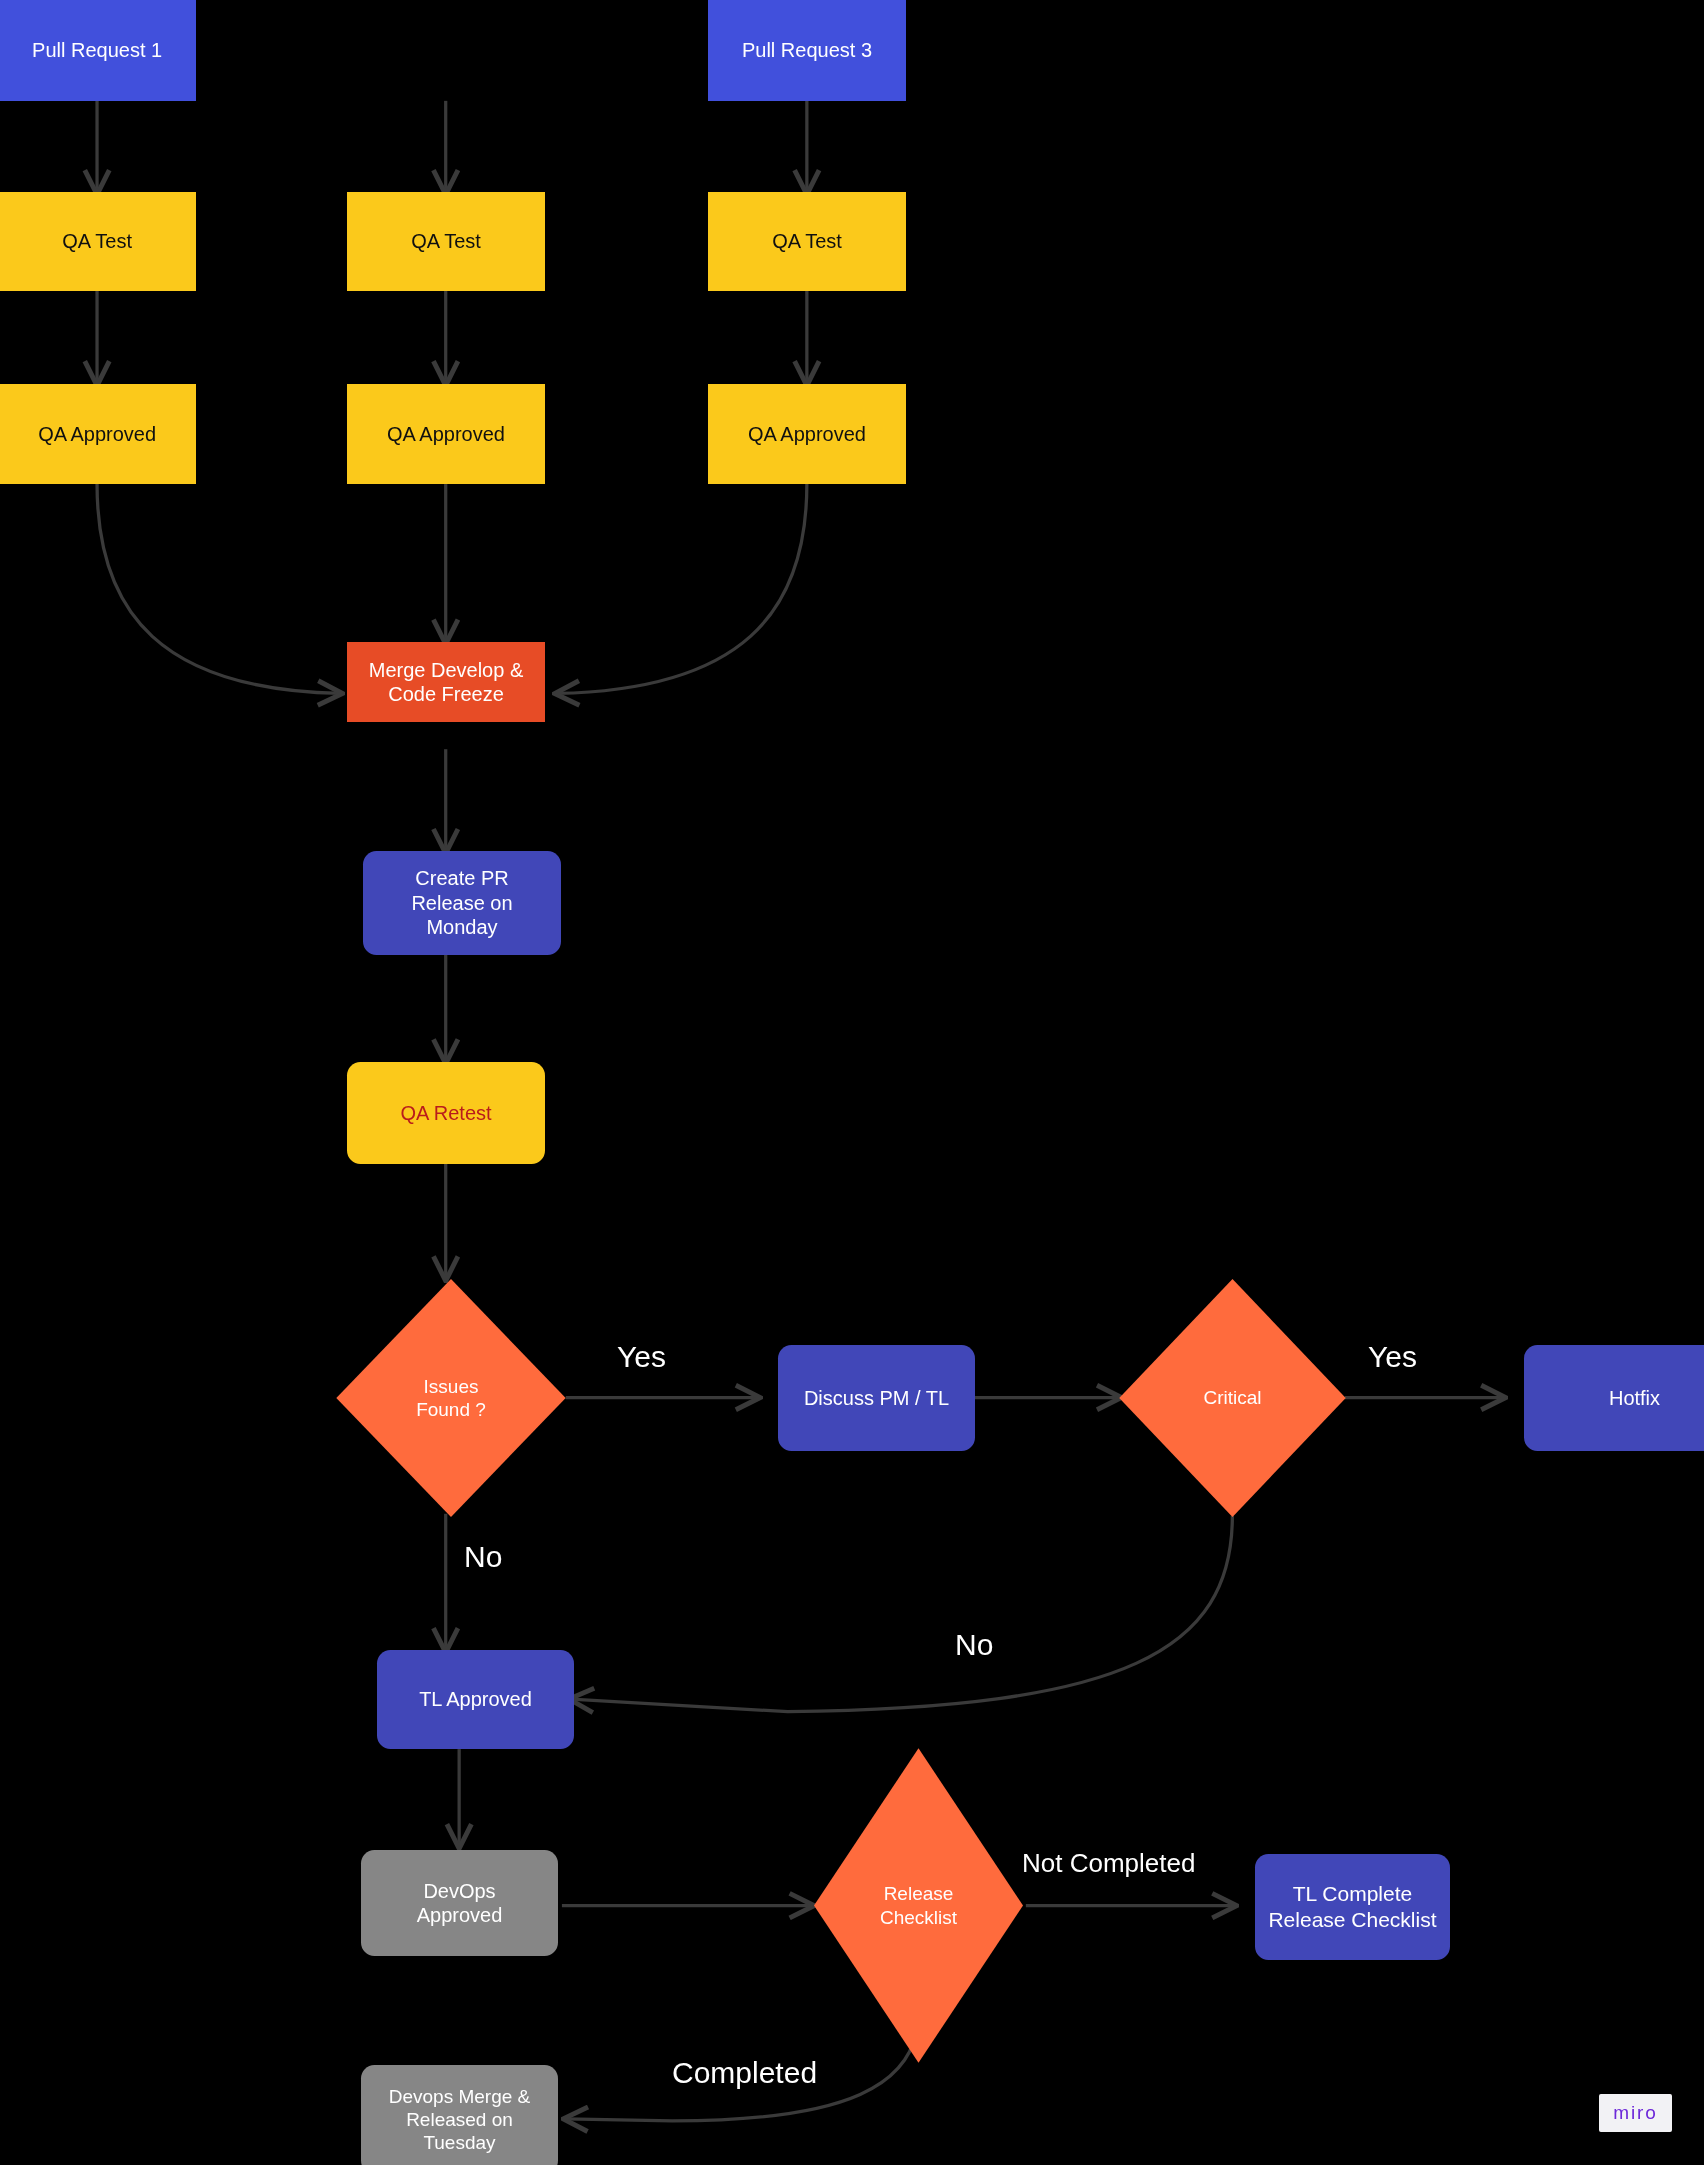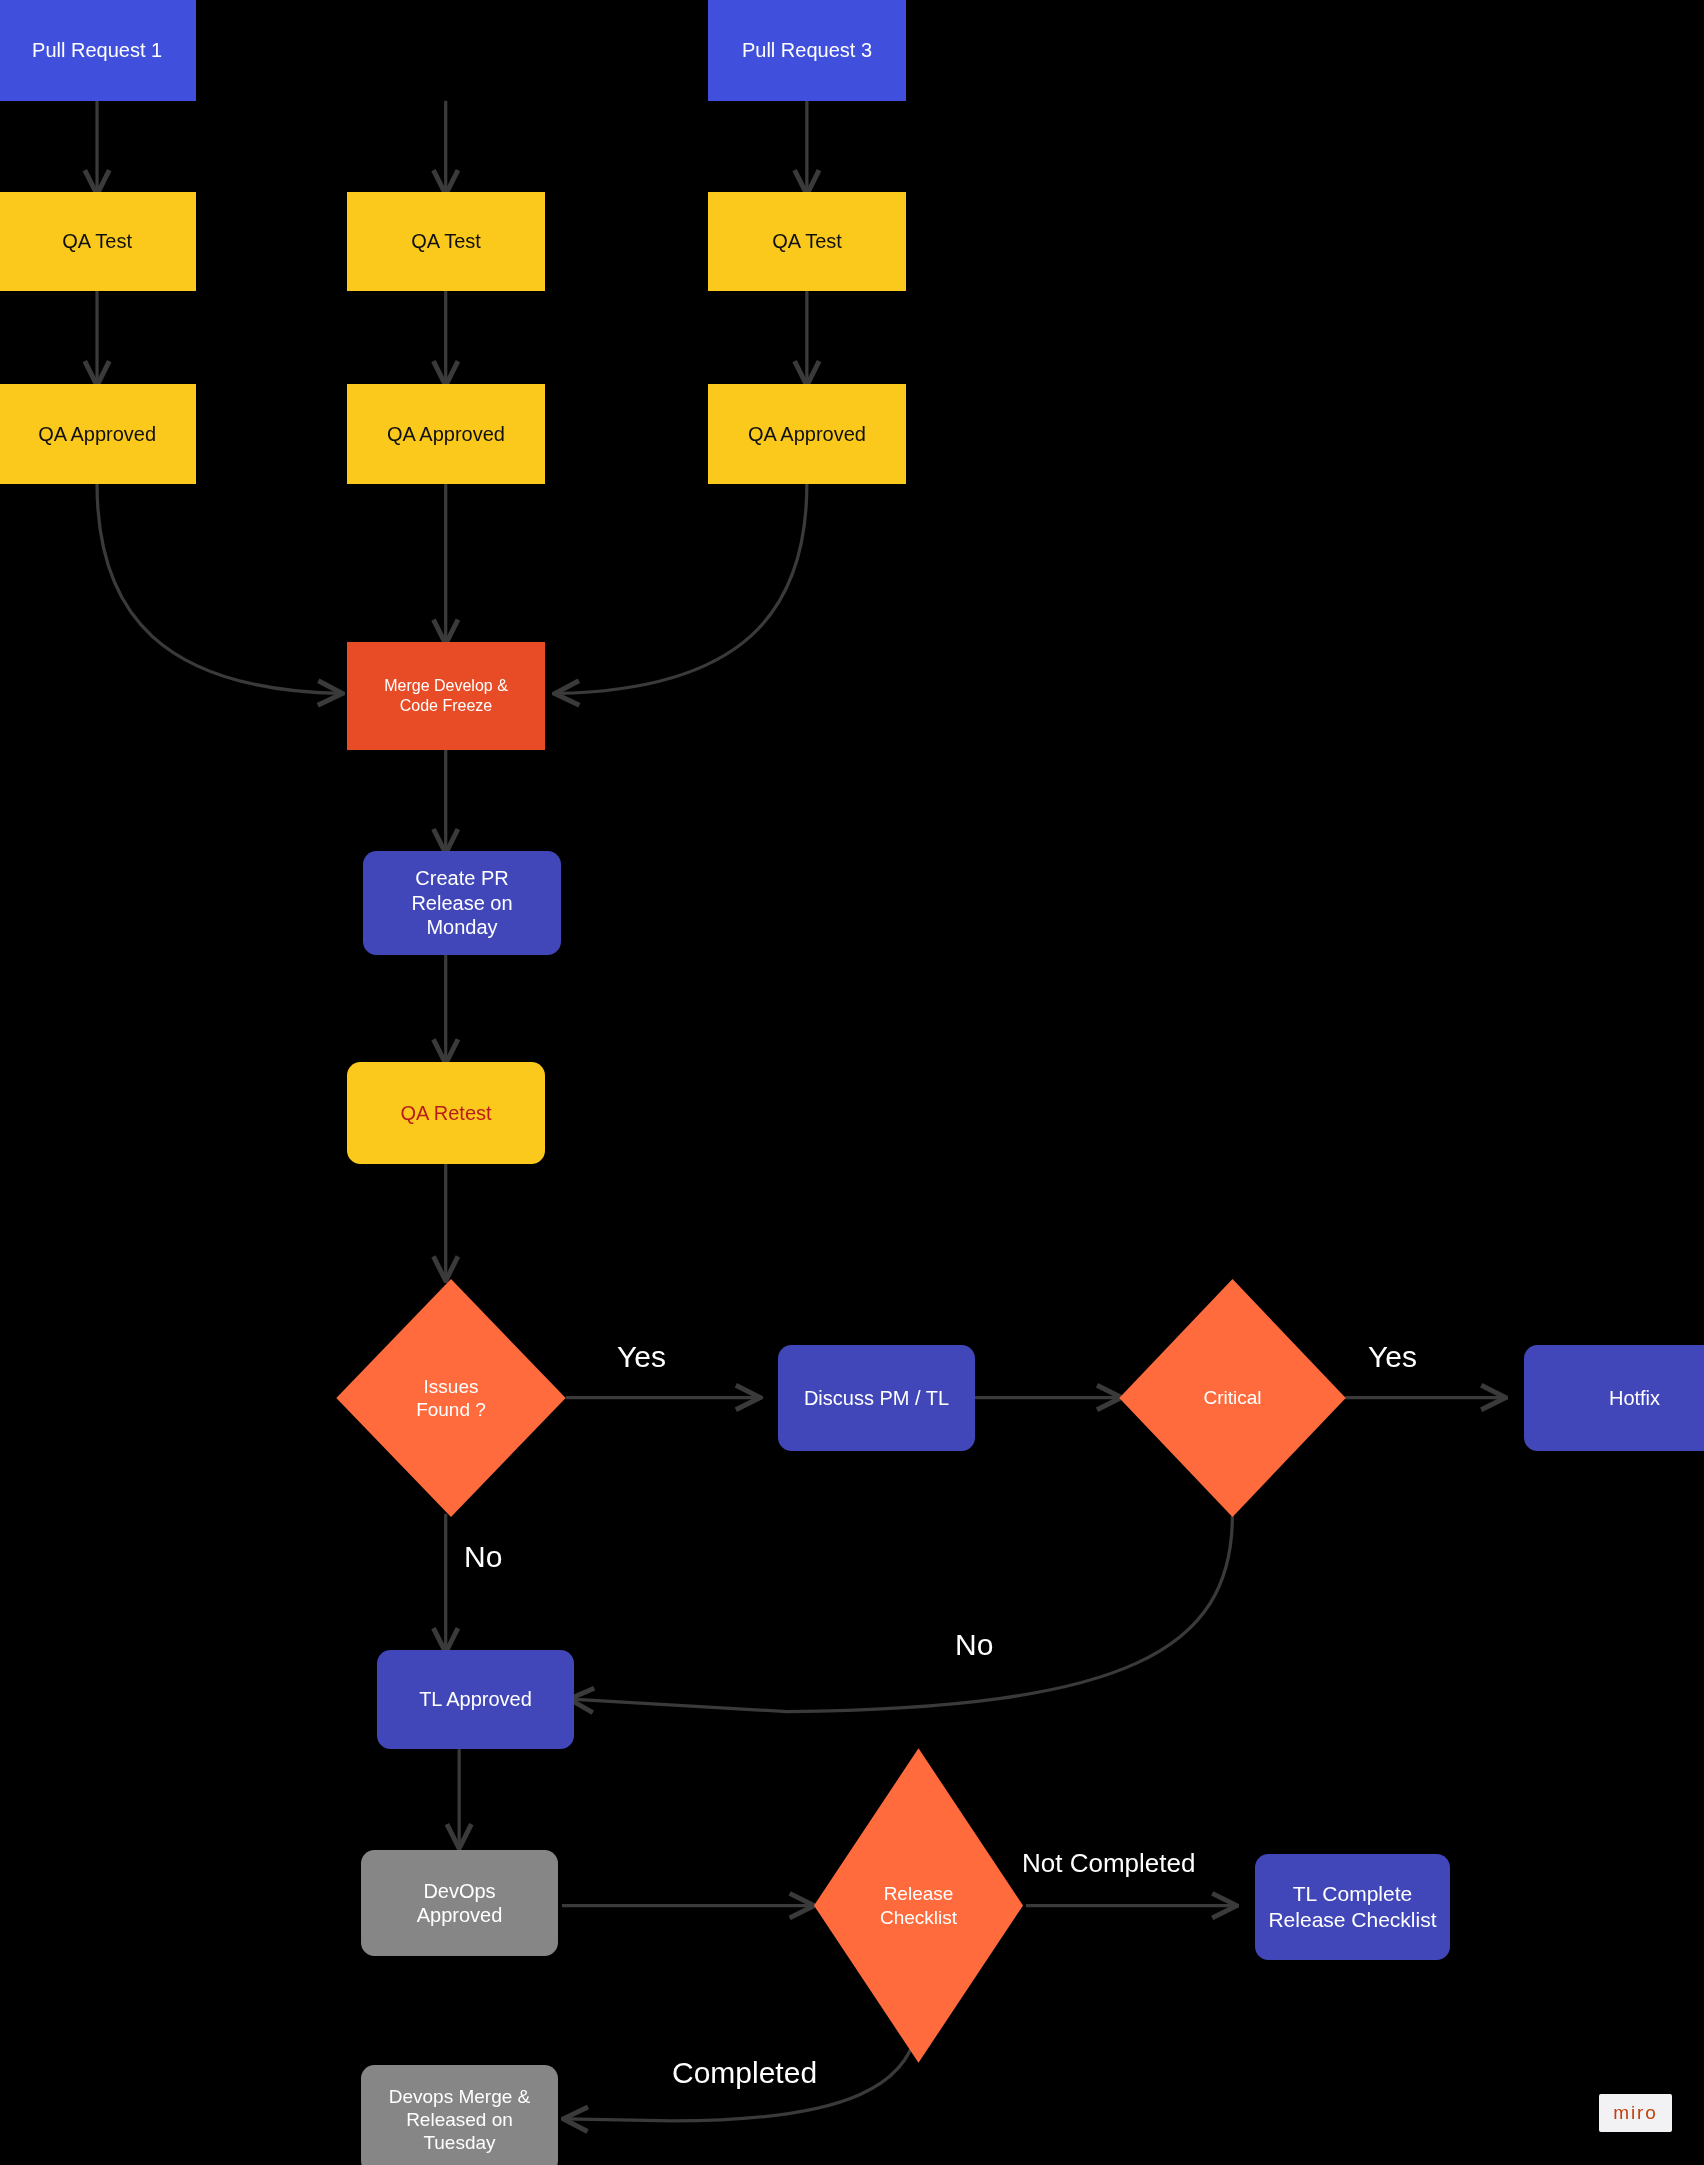--- a/index.html
+++ b/index.html
@@ -74,21 +74,21 @@
   #miro-watermark {
     position: absolute;
     background: #F2F2F5;
     display: flex;
     align-items: center;
     justify-content: center;
     border-radius: 1.9px;
     z-index: 5;
   }
   #miro-watermark span {
-    color: #c2410c;
+    color: #6d28d9;
     font-family: "Liberation Sans", sans-serif;
     letter-spacing: 1.9px;
   }
 </style>
 </head>
 <body>
 
 <div id="canvas">
 
   <svg id="edge-layer" viewBox="0 0 1774 2254" xmlns="http://www.w3.org/2000/svg">
@@ -157,21 +157,21 @@
   <div class="node n-rect-sharp n-yellow-sharp" style="left:-1.9px; top:384px; width:198px; height:100px; font-size:20px;">
     <span>QA Approved</span>
   </div>
   <div class="node n-rect-sharp n-yellow-sharp" style="left:347px; top:384px; width:198px; height:100px; font-size:20px;">
     <span>QA Approved</span>
   </div>
   <div class="node n-rect-sharp n-yellow-sharp" style="left:708px; top:384px; width:198px; height:100px; font-size:20px;">
     <span>QA Approved</span>
   </div>
 
-  <div class="node n-rect-sharp n-red" style="left:347px; top:642px; width:198px; height:108px; font-size:16px;align-items:center;">
+  <div class="node n-rect-sharp n-red" style="left:347px; top:642px; width:198px; height:80px; font-size:20px;align-items:center;">
     <span>Merge Develop &amp;
 Code Freeze</span>
   </div>
 
   <div class="node n-rect-round n-blue-round" style="left:347px; top:851px; width:198px; height:104px; font-size:20px;">
     <span>Create PR
 Release on
 Monday</span>
   </div>
 

